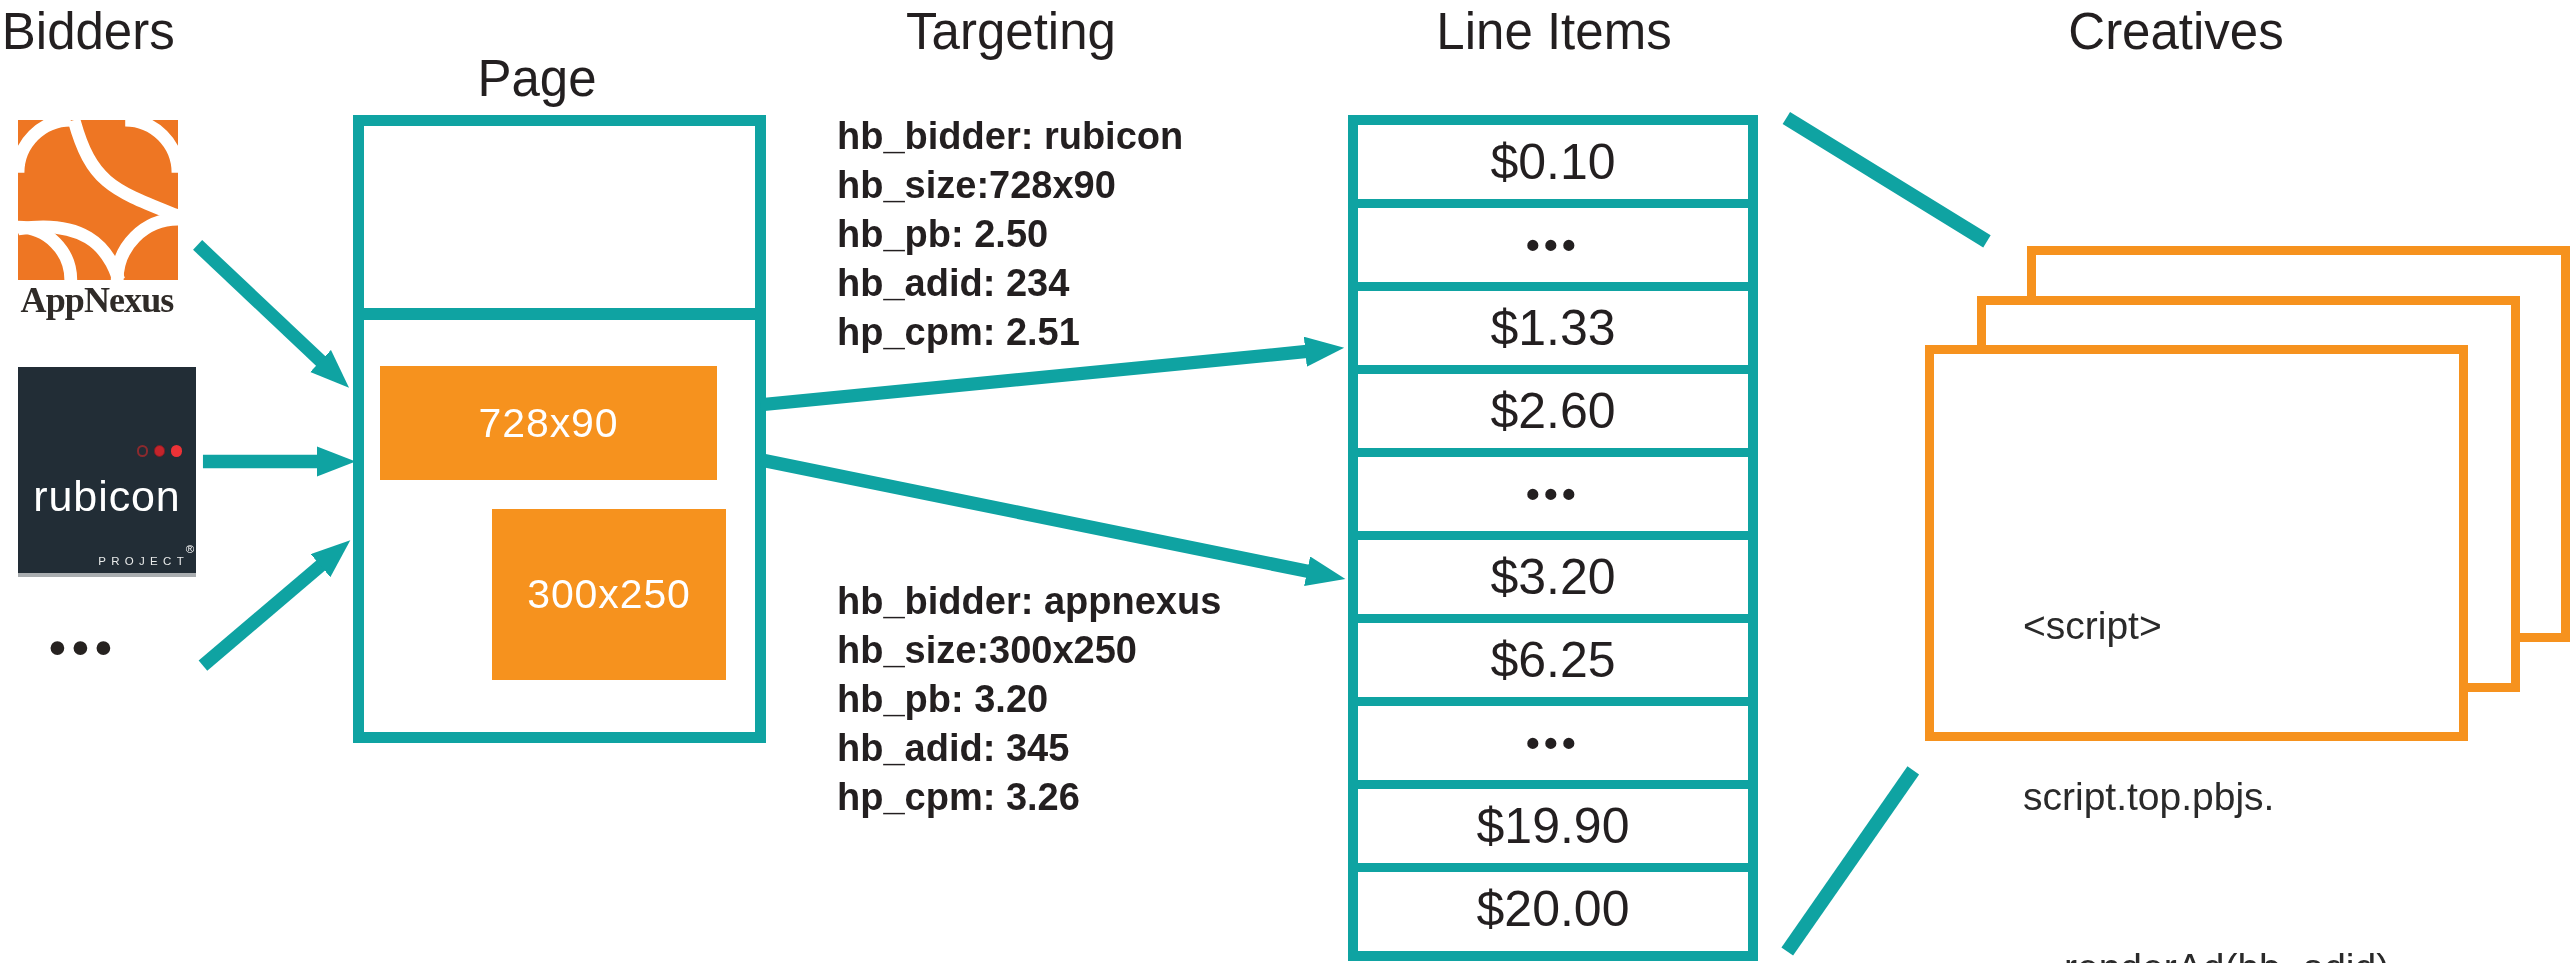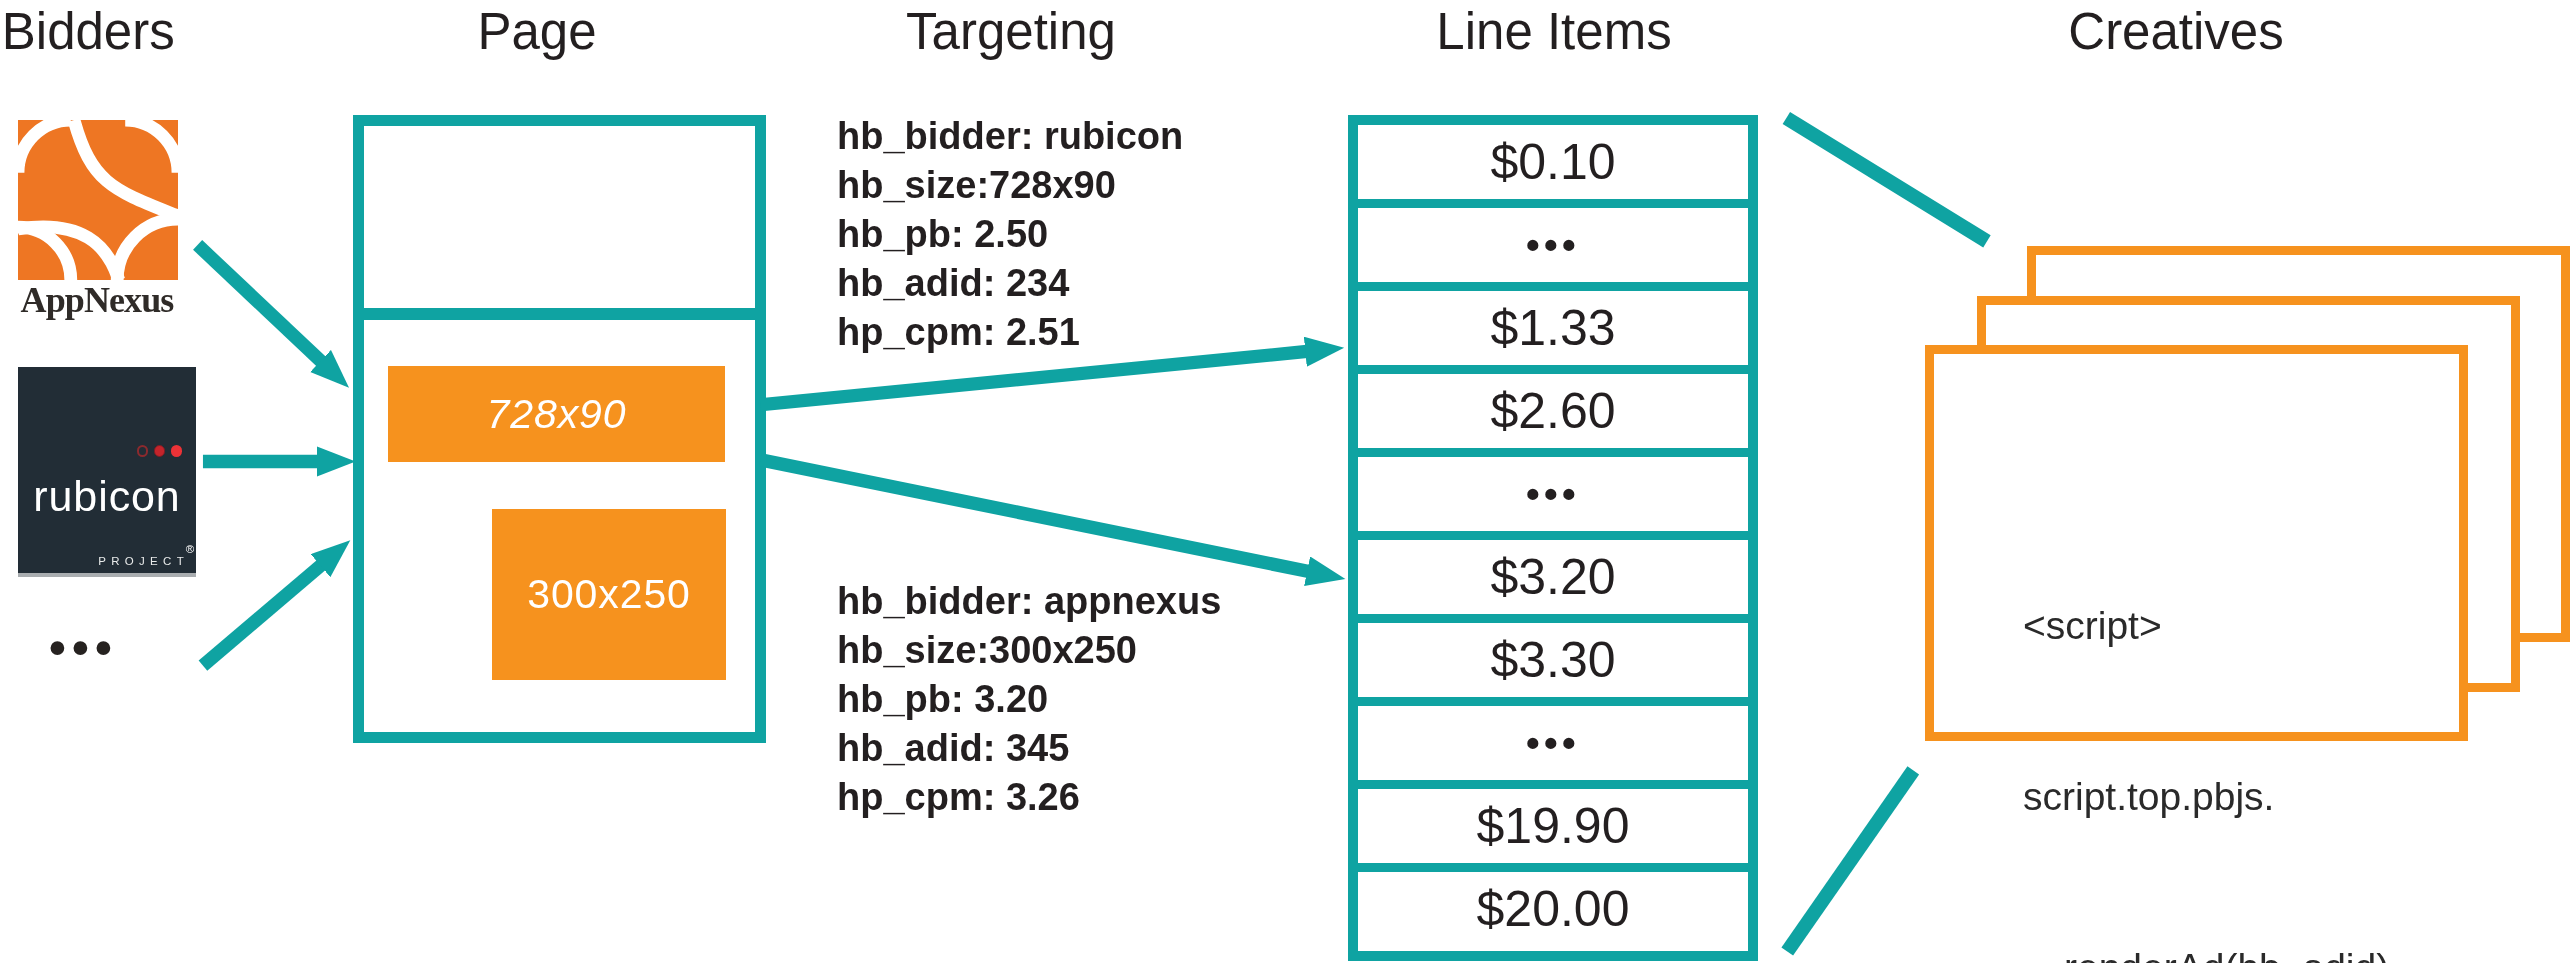--- a/index.html
+++ b/index.html
@@ -30,21 +30,21 @@
   .rdot{width:11.5px;height:11.5px;border-radius:50%;}
   .rdot1{border:2.7px solid #8C2A2E;background:transparent;}
   .rdot2{background:#C4242B;border:1.8px solid #7E1D24;}
   .rdot3{background:#ED3237;}
   .bidders-ellipsis{position:absolute;left:49px;top:620px;font-size:48px;font-weight:700;letter-spacing:6.2px;color:#262220;}
 
   
   .page-box{position:absolute;left:353px;top:115px;width:413px;height:628px;border:11.5px solid var(--teal);background:#fff;}
   .page-divider{position:absolute;left:0;right:0;top:182px;height:11.5px;background:var(--teal);}
   .ad-slot{position:absolute;background:var(--orange);color:#fff;display:flex;align-items:center;justify-content:center;font-size:41px;font-weight:400;letter-spacing:0.9px;}
-  .slot-728{left:24px;top:240px;width:337px;height:96px;font-style:italic;}
+  .slot-728{left:16px;top:240px;width:337px;height:114px;}
   .slot-300{left:128px;top:383px;width:234px;height:171px;}
 
   
   .targeting-block{position:absolute;left:837px;font-size:38px;font-weight:700;line-height:49px;color:var(--text_dark);white-space:nowrap;}
   .tb1{top:112px;}
   .tb2{top:577px;}
 
   
   .li-table{position:absolute;left:1348px;top:115px;width:410px;height:846px;border:10.7px solid var(--teal);background:#fff;display:flex;flex-direction:column;}
   .li-row{height:74px;display:flex;align-items:center;justify-content:center;font-size:50px;font-weight:400;color:var(--text_dark);flex:none;}
@@ -60,21 +60,21 @@
   .code-line.indent{padding-left:41px;}
 
   .arrow-layer{position:absolute;left:0;top:0;width:2576px;height:963px;pointer-events:none;}
 </style>
 </head>
 <body>
 
 <div class="canvas">
 
   <div class="col-header" style="left:1.8px;">Bidders</div>
-  <div class="col-header center-h" style="left:537px;">Page</div>
+  <div class="col-header center-h" style="left:537px;margin-top:47px;">Page</div>
   <div class="col-header center-h" style="left:1011px;">Targeting</div>
   <div class="col-header center-h" style="left:1554px;">Line Items</div>
   <div class="col-header center-h" style="left:2176px;text-align:right;">Creatives</div>
 
   <svg class="appnexus-logo" viewBox="0 0 100 100" aria-hidden="true">
     <rect x="0" y="0" width="100" height="100" fill="var(--appnexus_orange)"></rect>
     <g stroke="#ffffff" stroke-width="8" fill="none">
       <path d="M33,0 A33,33 0 0 0 0,33"></path>
       <path d="M67,0 A33,33 0 0 1 100,33"></path>
       <path d="M0,67 A33,33 0 0 1 33,100"></path>
@@ -119,21 +119,21 @@
     <div class="t-line">hp_cpm: 3.26</div>
   </div>
 
   <div class="li-table">
     <div class="li-row">$0.10</div>
     <div class="li-row dots">•••</div>
     <div class="li-row">$1.33</div>
     <div class="li-row">$2.60</div>
     <div class="li-row dots">•••</div>
     <div class="li-row">$3.20</div>
-    <div class="li-row">$3.30</div>
+    <div class="li-row">$6.25</div>
     <div class="li-row dots">•••</div>
     <div class="li-row">$19.90</div>
     <div class="li-row">$20.00</div>
   </div>
 
   <div class="creative-card card-back"></div>
   <div class="creative-card card-mid"></div>
   <div class="creative-card card-front">
     <div class="code-block">
       <div class="code-line">&lt;script&gt;</div>

